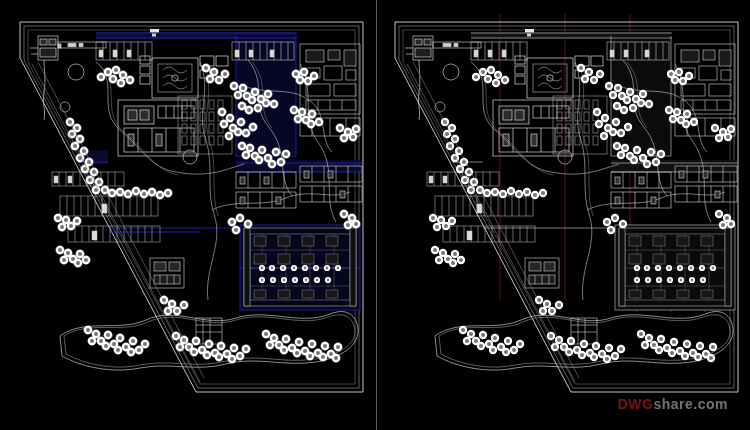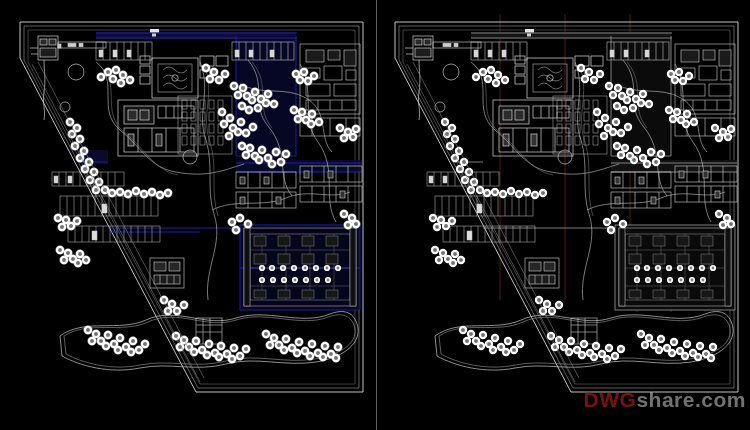--- a/index.html
+++ b/index.html
@@ -14,23 +14,23 @@
   .panel{position:absolute;top:0;height:430px;width:375px;overflow:hidden;background:#000;}
   #panel-left{left:0;}
   #panel-right{left:375px;}
 
   .divider{position:absolute;left:376px;top:0;width:1px;height:430px;background:#6e6e6e;opacity:.85;z-index:40;}
 
   svg.plan{position:absolute;left:0;top:0;width:375px;height:430px;display:block;}
 
   
   .wm{
-    position:absolute;right:4px;bottom:18px;z-index:50;
+    position:absolute;right:22px;bottom:18px;z-index:50;
     font-family:"Liberation Sans", sans-serif;
-    font-size:21px;font-weight:700;letter-spacing:.5px;
+    font-size:14px;font-weight:700;letter-spacing:.5px;
     white-space:nowrap;opacity:.62;
     text-shadow:0 0 3px rgba(0,0,0,.9);
     pointer-events:none;
     margin-left:13px;
   }
   .wm .a{color:#c21f1f;}
   .wm .b{color:#b9b9b9;}
 </style>
 </head>
 <body>

